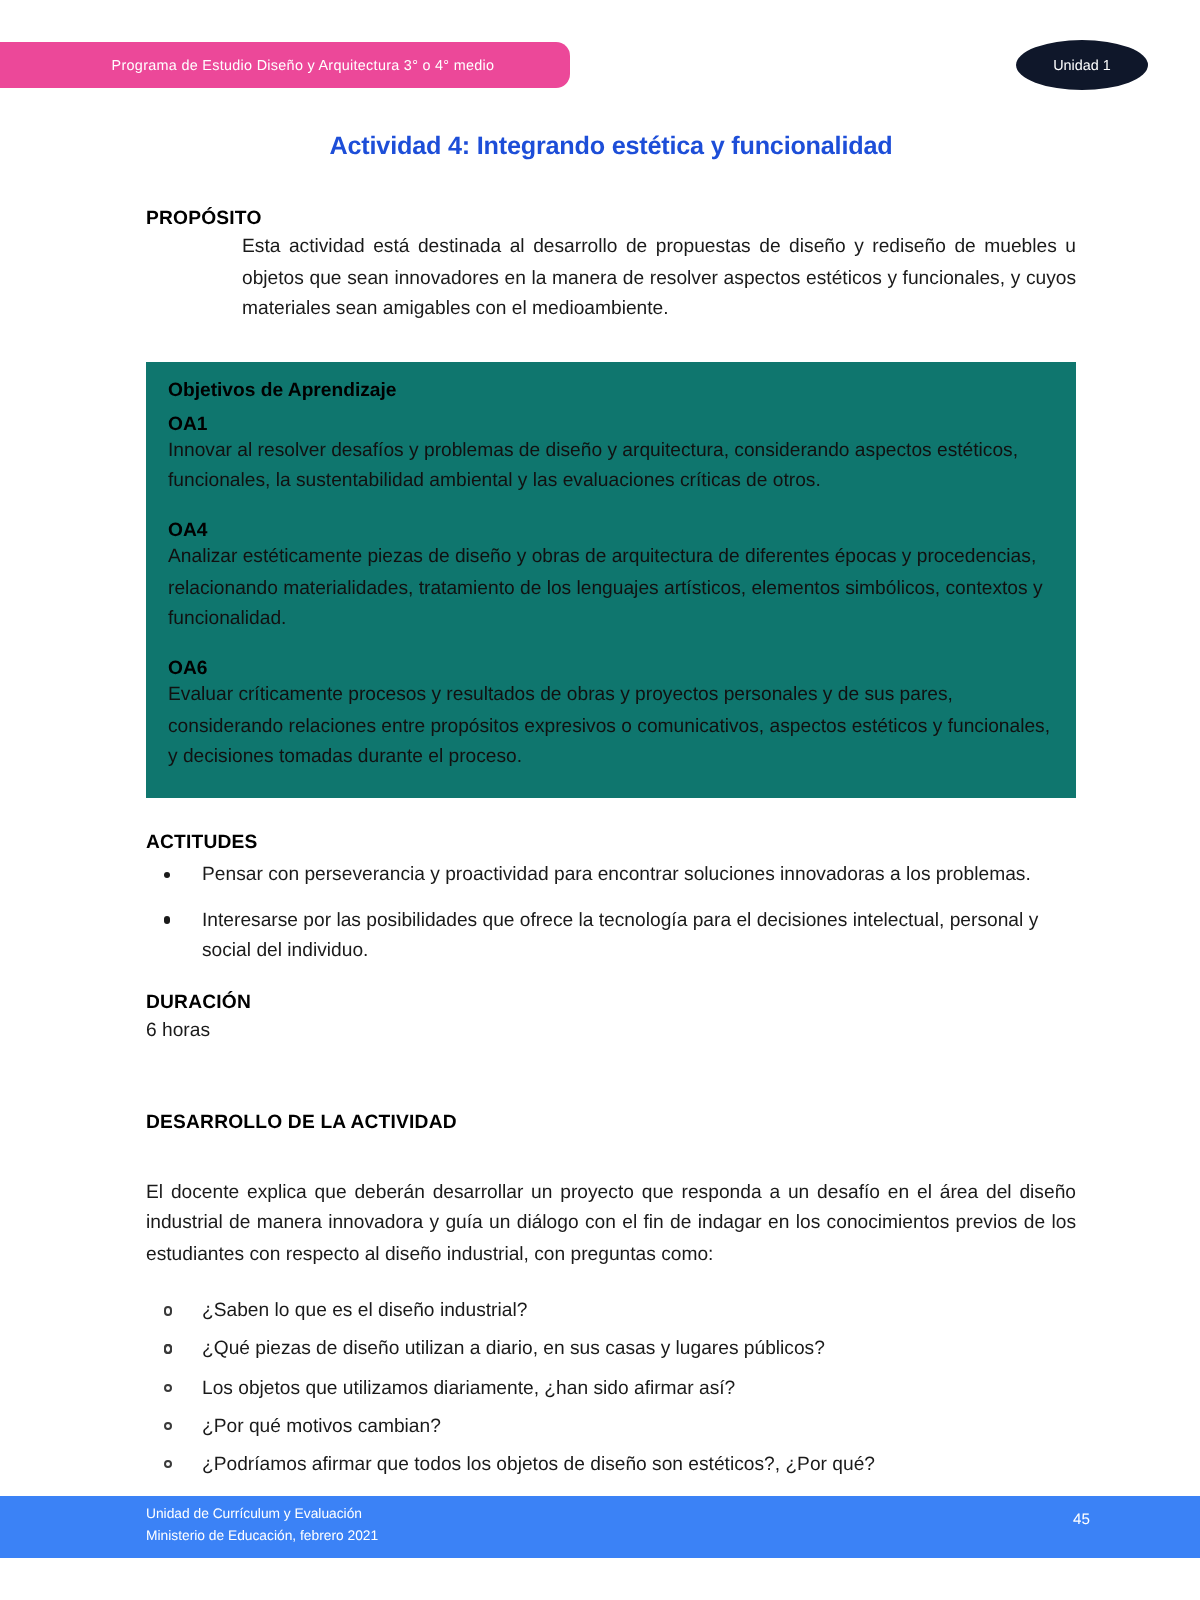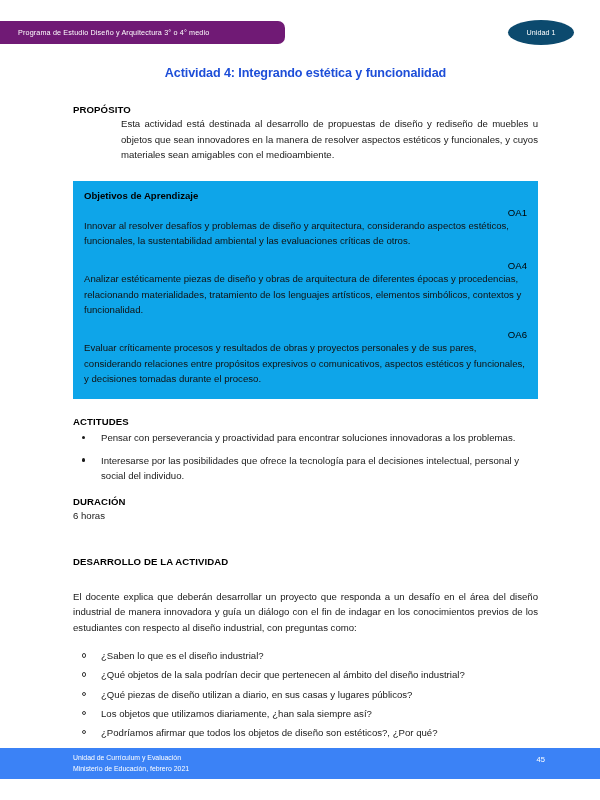--- a/index.html
+++ b/index.html
@@ -17,41 +17,41 @@
     overflow: hidden;
   }
 
   
   .header-band {
     position: absolute;
     left: 0;
     top: 21px;
     width: 285px;
     height: 23px;
-    background: #701a75;
+    background: #ec4899;
     border-top-right-radius: 7px;
     border-bottom-right-radius: 7px;
     display: flex;
     align-items: center;
-    justify-content: flex-start;
+    justify-content: center;
     padding-left: 18px;
   }
   .header-band-text {
     color: #ffffff;
     font-size: 7.2px;
     letter-spacing: 0.15px;
     white-space: nowrap;
   }
   .unit-badge {
     position: absolute;
     right: 26px;
     top: 20px;
     width: 66px;
     height: 25px;
-    background: #0c4a6e;
+    background: #0f172a;
     border-radius: 50%;
     display: flex;
     align-items: center;
     justify-content: center;
   }
   .unit-badge-text {
     color: #ffffff;
     font-size: 7.2px;
     white-space: nowrap;
   }
@@ -89,36 +89,35 @@
     margin: 0;
     text-align: justify;
   }
 
   .sec-proposito { margin-top: 24px; }
   .sec-proposito .body-text { margin-top: 1px; margin-left: 48px; }
 
   
   .oa-box {
     margin-top: 18px;
-    background: #0ea5e9;
+    background: #0f766e;
     padding: 9px 11px 13px 11px;
     width: 465px;
   }
   .oa-box-title {
     font-size: 9.6px;
     font-weight: bold;
     color: #000000;
     margin: 0 0 6px 0;
   }
   .oa-code {
     font-size: 9.6px;
-    font-weight: normal;
+    font-weight: bold;
     color: #000000;
     margin: 0;
-    text-align: right;
   }
   .oa-text {
     font-size: 9.6px;
     line-height: 15.3px;
     color: #111111;
     margin: 0 0 12px 0;
   }
   .oa-item:last-child .oa-text { margin-bottom: 0; }
 
   
@@ -265,29 +264,32 @@
     <p class="section-head">DESARROLLO DE LA ACTIVIDAD</p>
     <p class="body-text desarrollo-para">El docente explica que deberán desarrollar un proyecto que responda a un desafío en el área del diseño industrial de manera innovadora y guía un diálogo con el fin de indagar en los conocimientos previos de los estudiantes con respecto al diseño industrial, con preguntas como:</p>
 
     <ul class="q-list">
       <li>
         <span class="ring"></span>
         <span>¿Saben lo que es el diseño industrial?</span>
       </li>
       <li>
         <span class="ring"></span>
-        <span>¿Qué objetos de la sala podrían decir que pertenecen al ámbito del diseño industrial?</span>
       </li>
       <li>
         <span class="ring"></span>
         <span>¿Qué piezas de diseño utilizan a diario, en sus casas y lugares públicos?</span>
       </li>
       <li>
         <span class="ring"></span>
-        <span>Los objetos que utilizamos diariamente, ¿han sala siempre así?</span>
+        <span>Los objetos que utilizamos diariamente, ¿han sido afirmar así?</span>
+      </li>
+      <li>
+        <span class="ring"></span>
+        <span>¿Por qué motivos cambian?</span>
       </li>
       <li>
         <span class="ring"></span>
         <span>¿Podríamos afirmar que todos los objetos de diseño son estéticos?, ¿Por qué?</span>
       </li>
     </ul>
   </div>
 
 </div>
 

